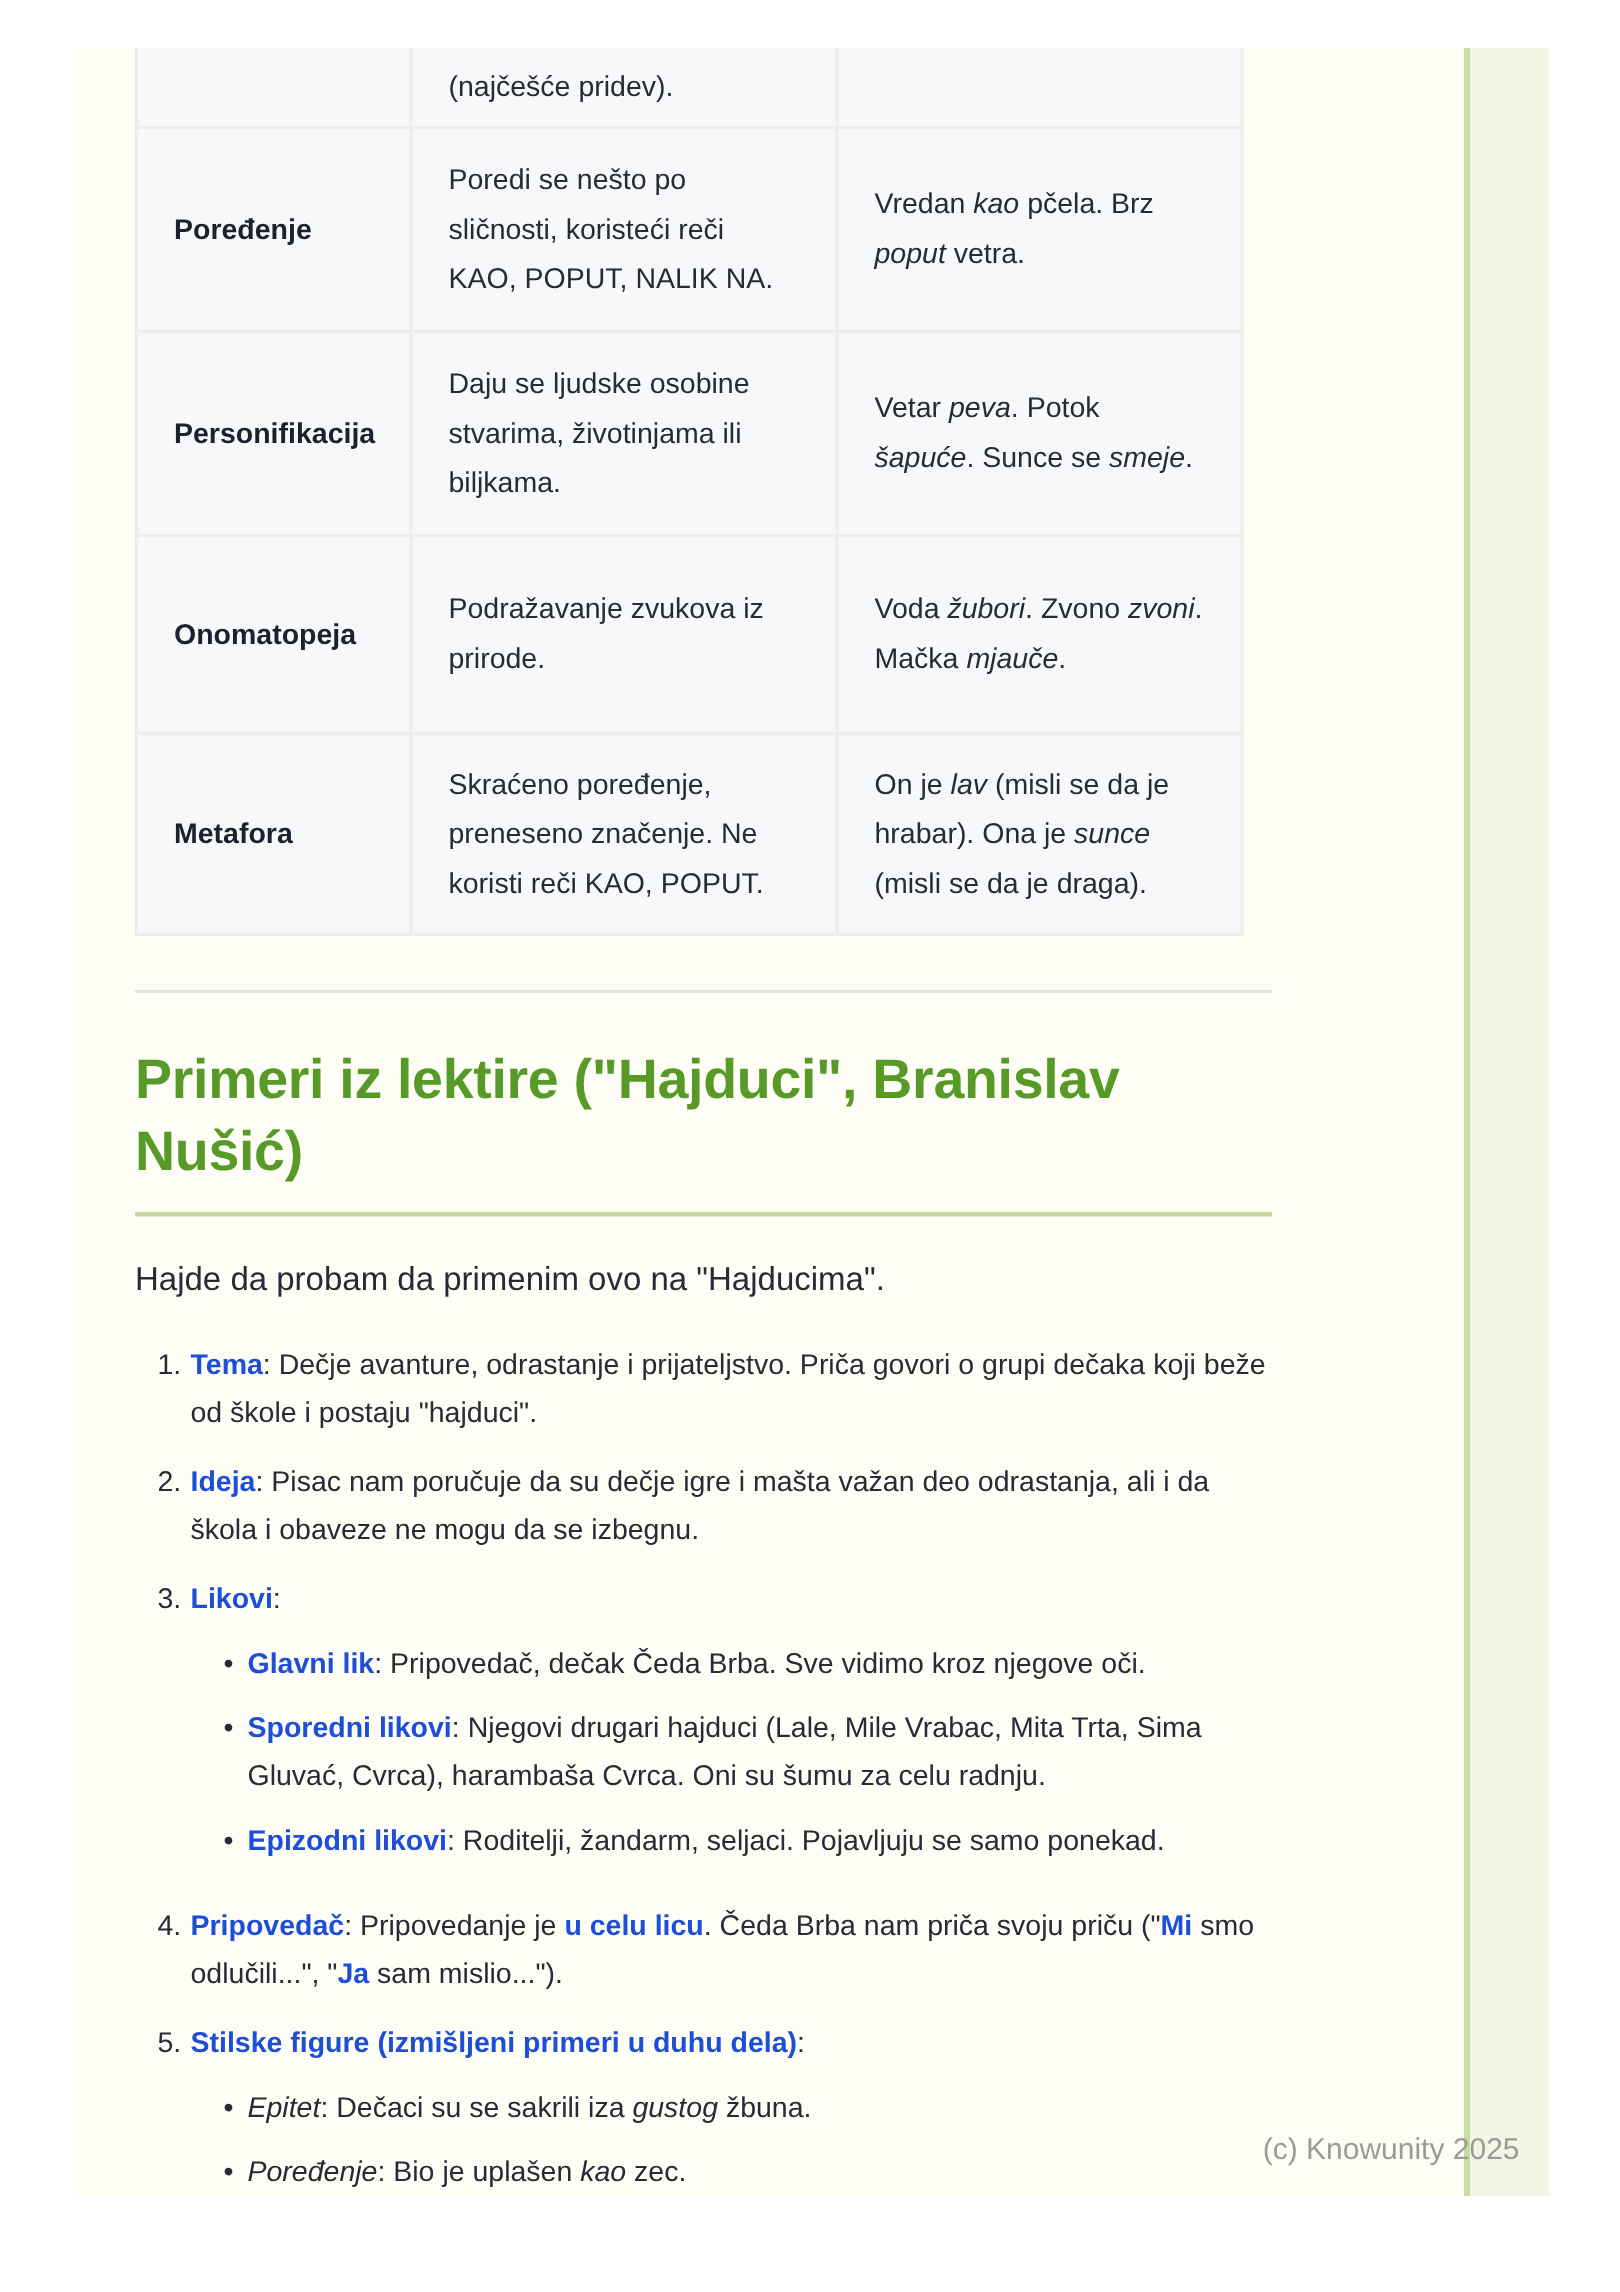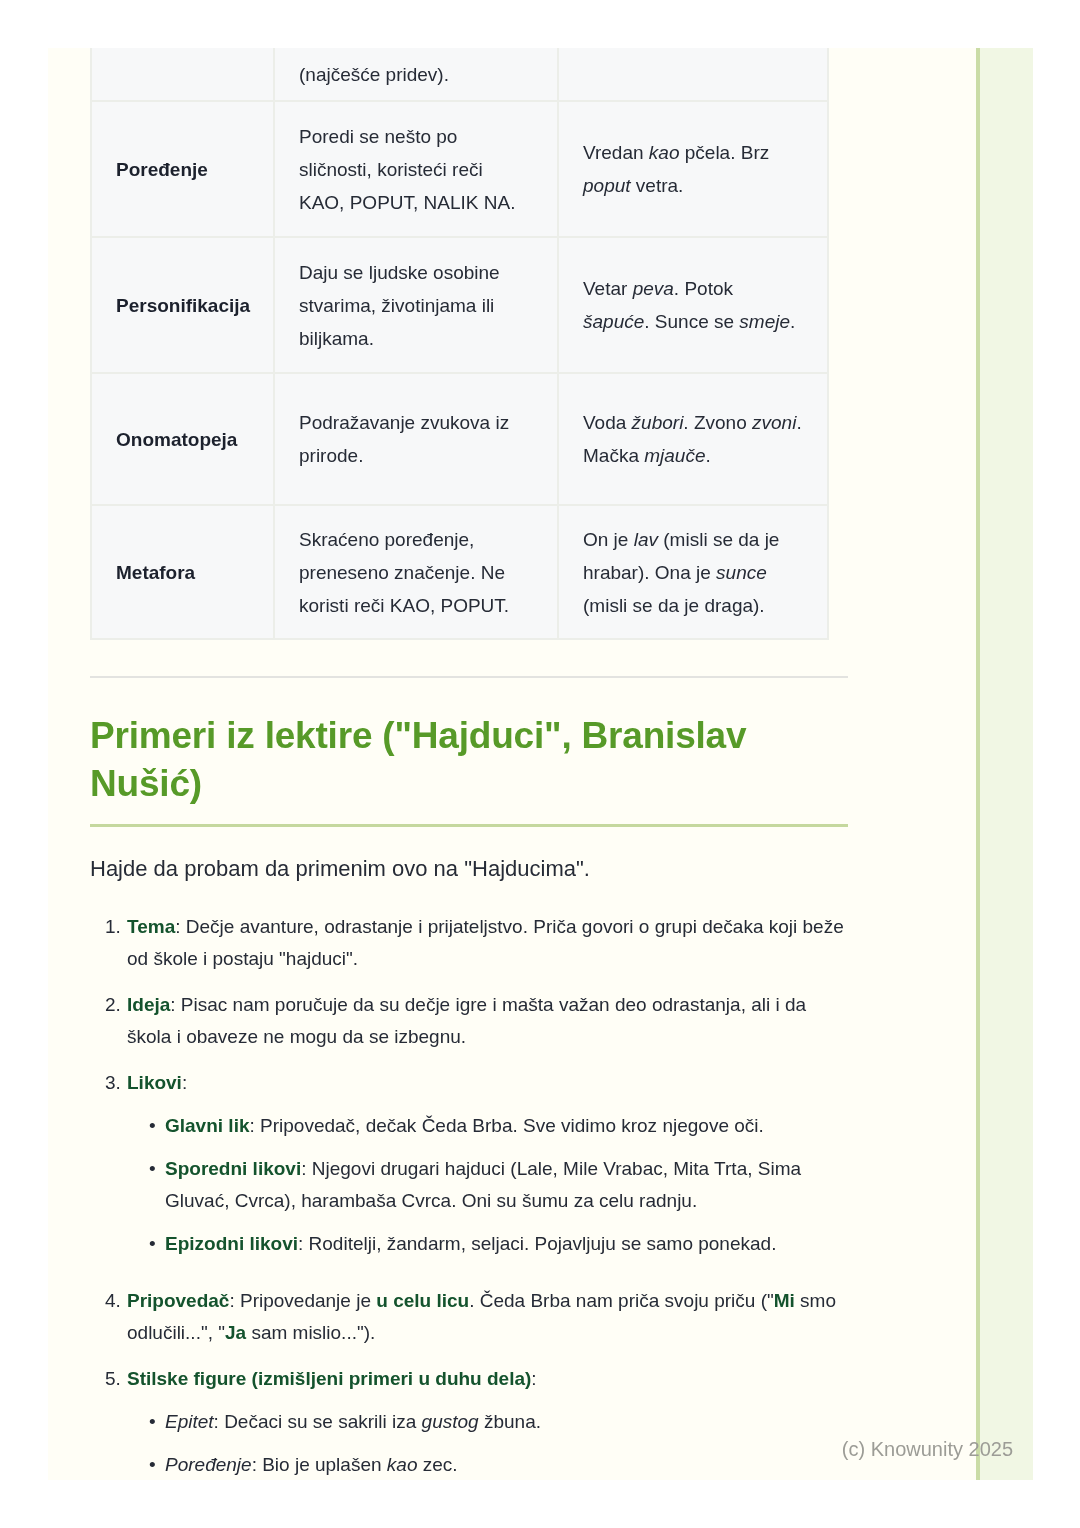--- a/index.html
+++ b/index.html
@@ -4,21 +4,21 @@
 <style>
   html,body{margin:0;padding:0}
   body{
     width:1080px;height:1528px;position:relative;
     background:#ffffff;
     font-family:"Liberation Sans","DejaVu Sans",sans-serif;
     color:var(--text,#262b36);
     -webkit-font-smoothing:antialiased;
   }
   .page{
-    position:absolute;left:48px;top:48px;width:985px;height:1432px;
+    position:absolute;left:48px;top:32px;width:985px;height:1432px;
     background:var(--page_bg,#fffef6);overflow:hidden;
   }
   .accent-bar{
     position:absolute;top:0;right:0;width:53px;height:100%;
     background:var(--panel,#f1f7e4);
     border-left:4px solid var(--panel_border,#cadca6);
   }
   .content{position:absolute;left:42px;top:0;width:758px}
 
   table{border-collapse:collapse;margin-top:-2px;width:737px;table-layout:fixed}
@@ -46,21 +46,21 @@
 
   .intro{font-size:22px;line-height:32px;margin-top:26px}
 
   .list{margin-top:26px}
   .li{display:flex;padding-left:15px;margin-bottom:14px;font-size:19px;line-height:32px}
   .num{width:22px;flex:none}
   .li-body{flex:1}
   .sub{margin-top:11px}
   .sub-li{display:flex;padding-left:22px;margin-bottom:11px}
   .bullet{width:16px;flex:none}
-  b{color:#14532d}
+  b{color:#1d4ed8}
   i{font-style:italic}
 
   .watermark{
     position:absolute;right:20px;top:1390px;z-index:2;
     font-size:20px;color:var(--watermark,#9c9c96);
   }
 </style>
 </head>
 <body style="--accent_green: #579a28; --underline: #c5d89e; --panel: #f1f7e4; --panel_border: #cadca6; --page_bg: #fffef6; --cell_bg: #f7f8f9; --table_border: #eceee9; --divider: #e3e3e0; --text: #262b36; --watermark: #9c9c96;">
 

